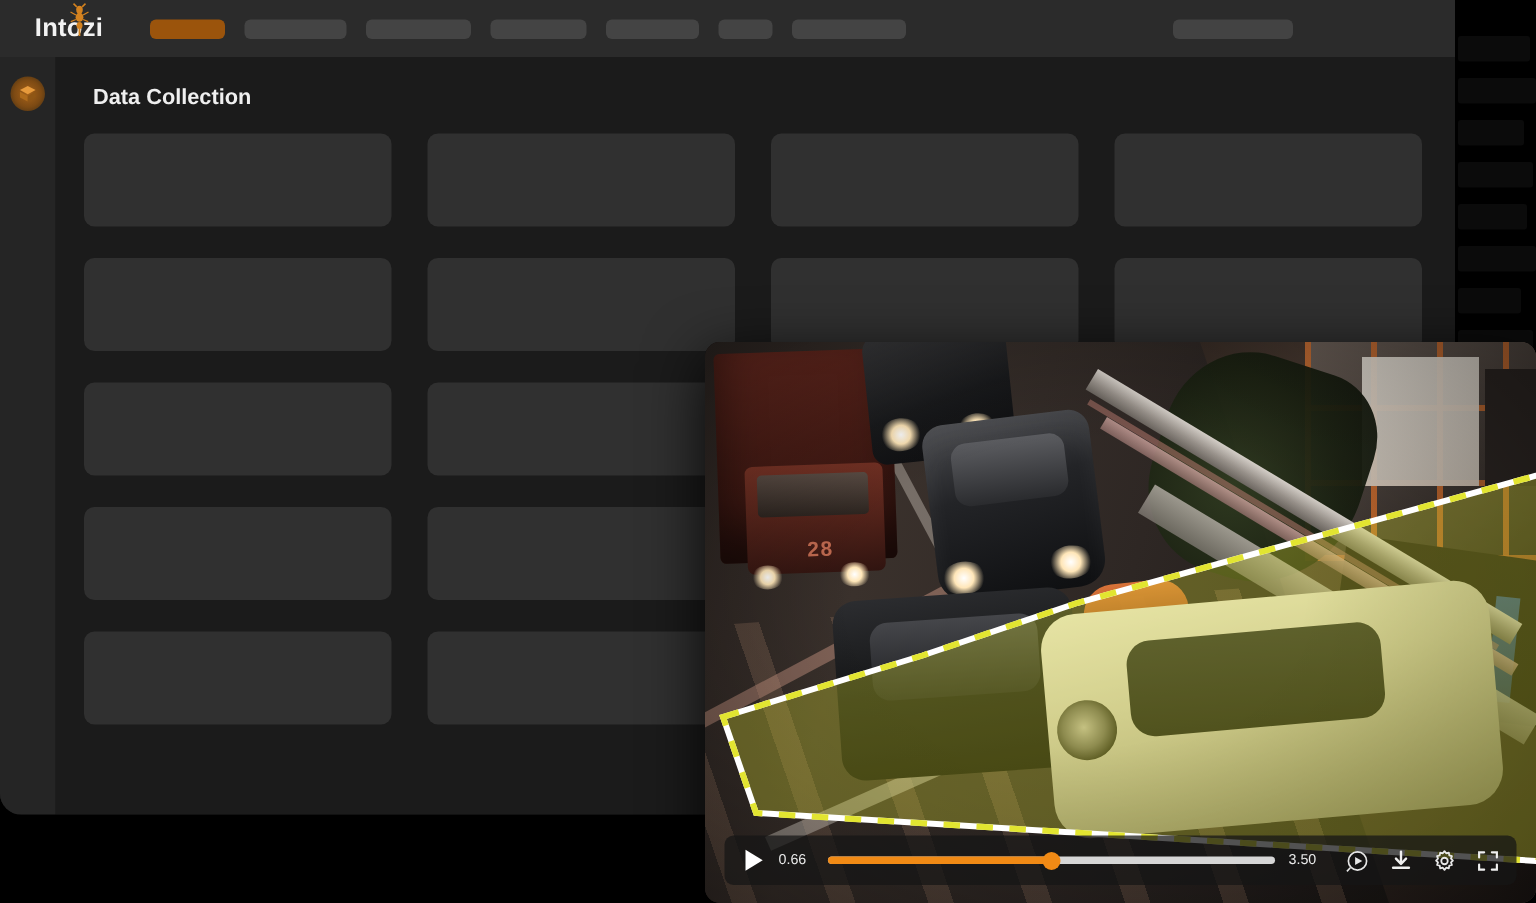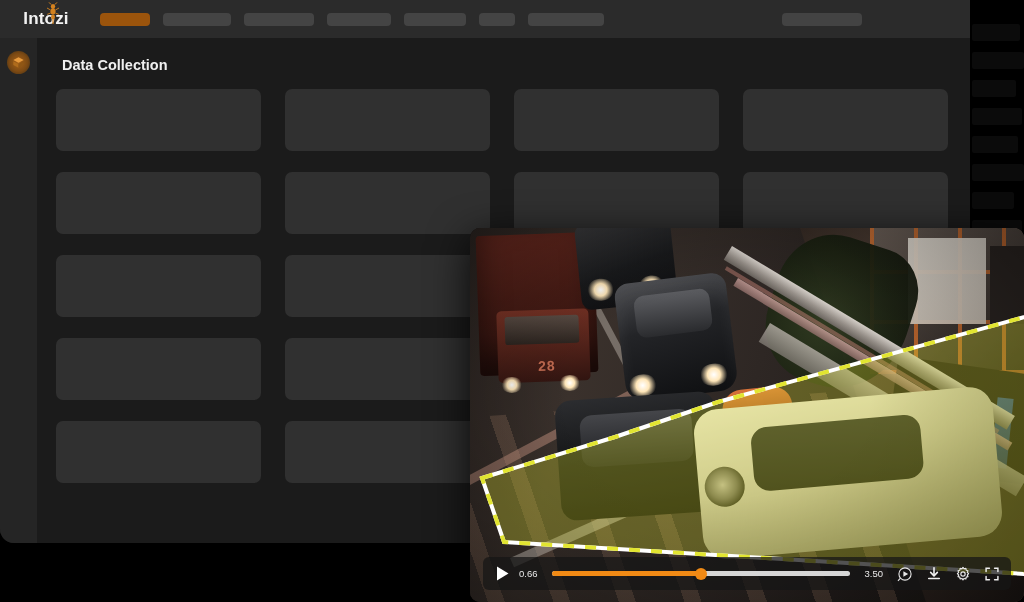--- a/index.html
+++ b/index.html
@@ -268,21 +268,21 @@
     background:rgba(22,22,22,.74);
     border-radius:6px;
     display:flex; align-items:center; gap:9px;
     padding:0 11px;
   }
   .play-btn{
     width:16px; height:16px; display:flex; align-items:center; justify-content:center;
     cursor:pointer;
   }
   .t-label{ font-size:9.5px; color:#e9e9e9; min-width:24px; }
-  .t-label.right{ text-align:right; }
+  .t-label.right{ }
   .track{
     position:relative; flex:1; height:5px; border-radius:3px;
     background:#d6d6d6; cursor:pointer;
   }
   .track-fill{
     position:absolute; left:0; top:0; height:5px; border-radius:3px;
     background:#f18a15;
   }
   .track-thumb{
     position:absolute; top:-3.5px; width:12px; height:12px; border-radius:50%;

